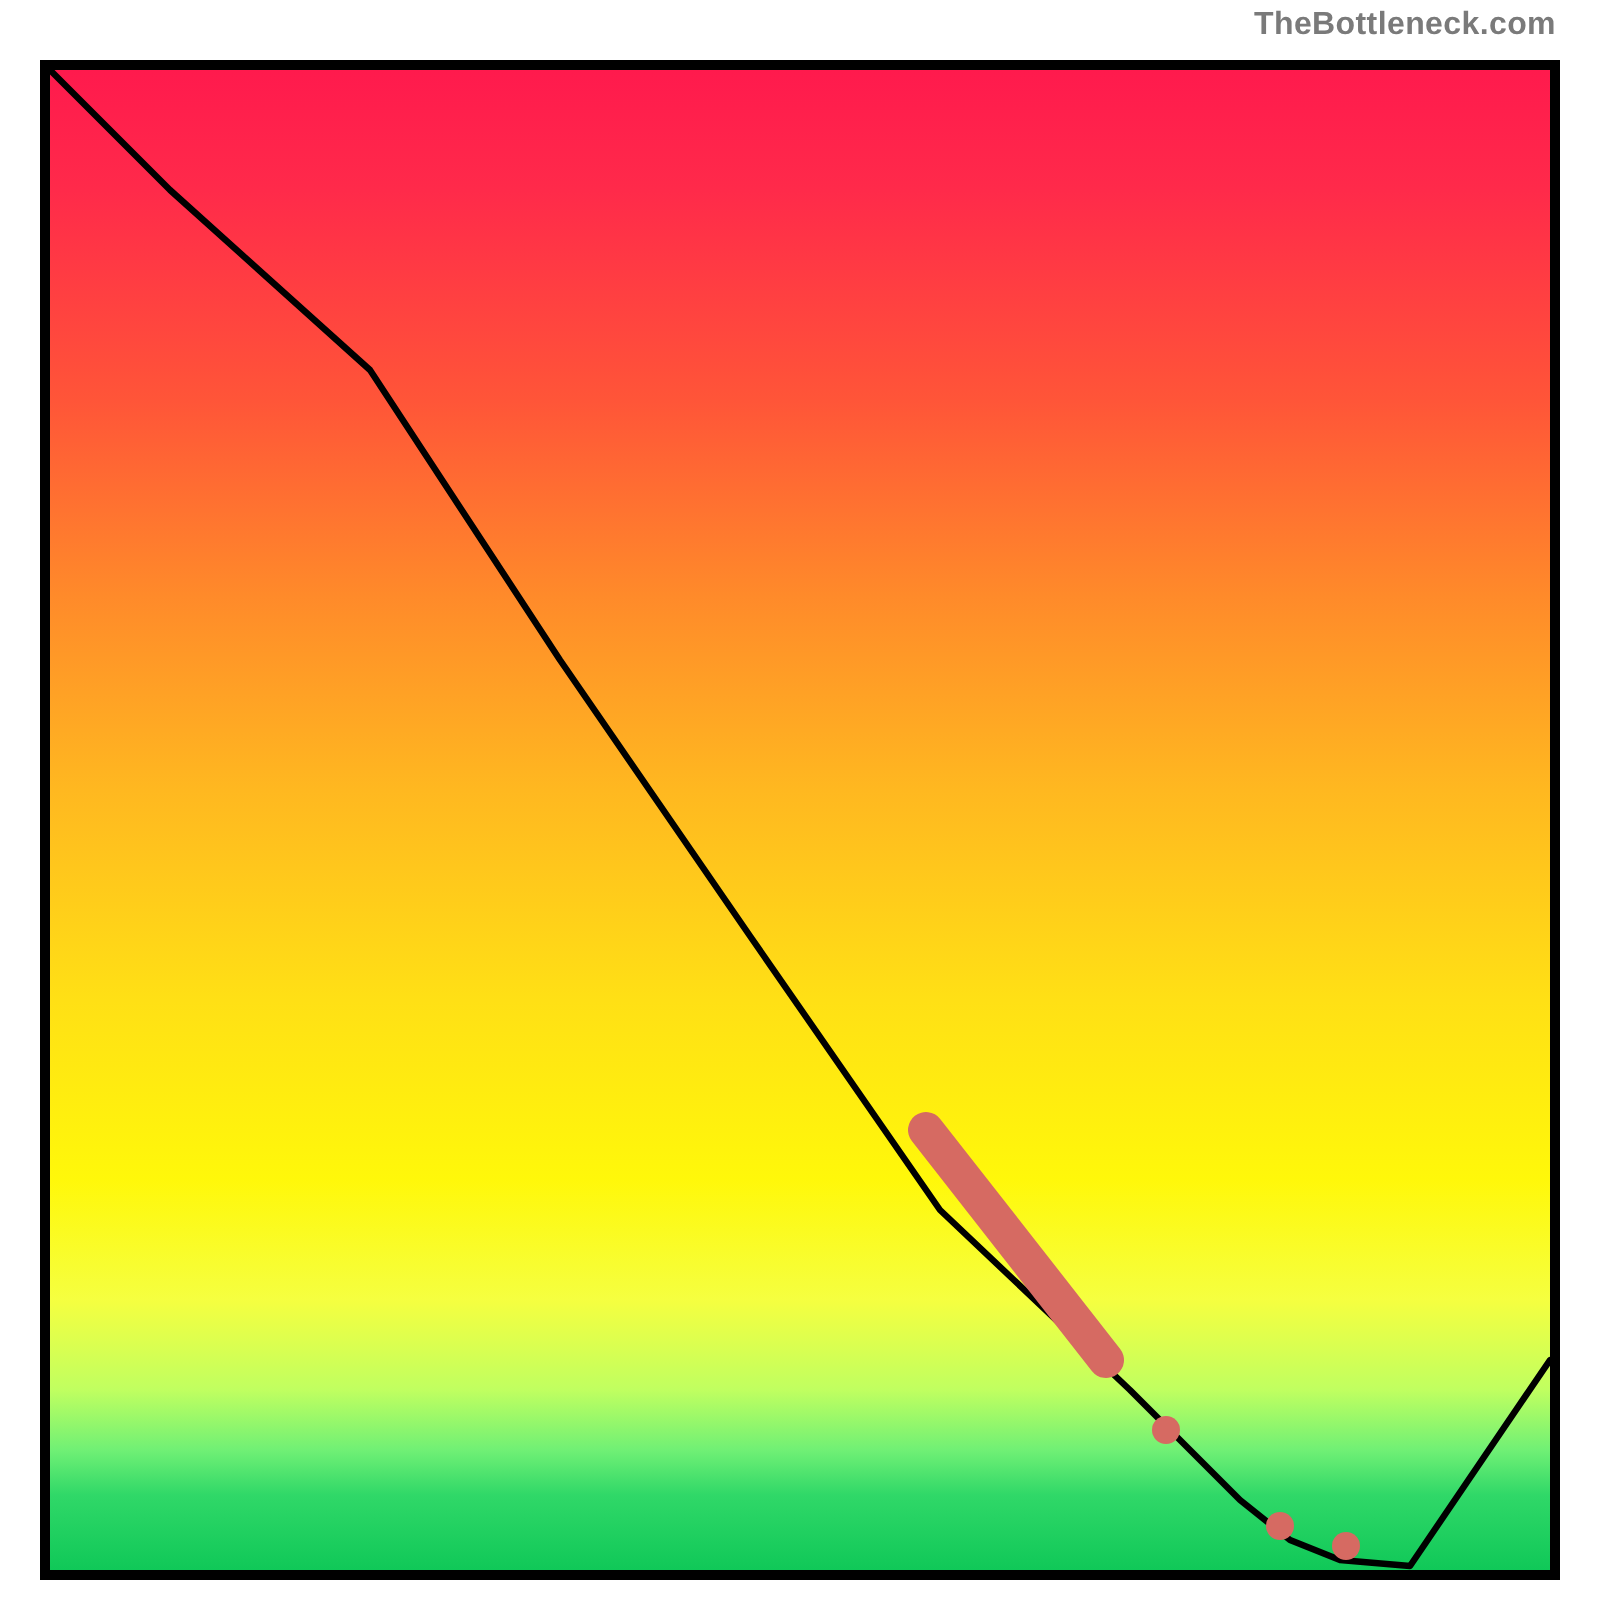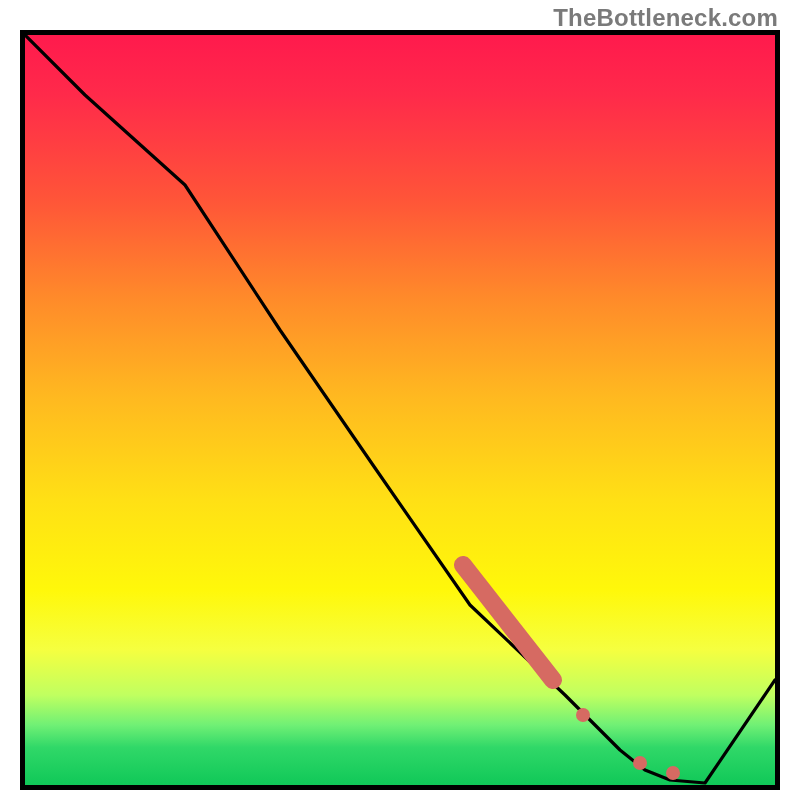--- a/index.html
+++ b/index.html
@@ -42,21 +42,21 @@
       #c0ff60 88%,
       #70f075 92%,
       #30d868 95%,
       #10c858 100%
     );
   }
   .watermark {
     position: absolute;
     top: 4px;
     right: 22px;
-    font-size: 24px;
+    font-size: 16px;
     font-weight: 600;
     color: #7a7a7a;
     letter-spacing: 0.2px;
   }
   svg.curve {
     position: absolute;
     inset: 0;
     width: 100%;
     height: 100%;
   }

